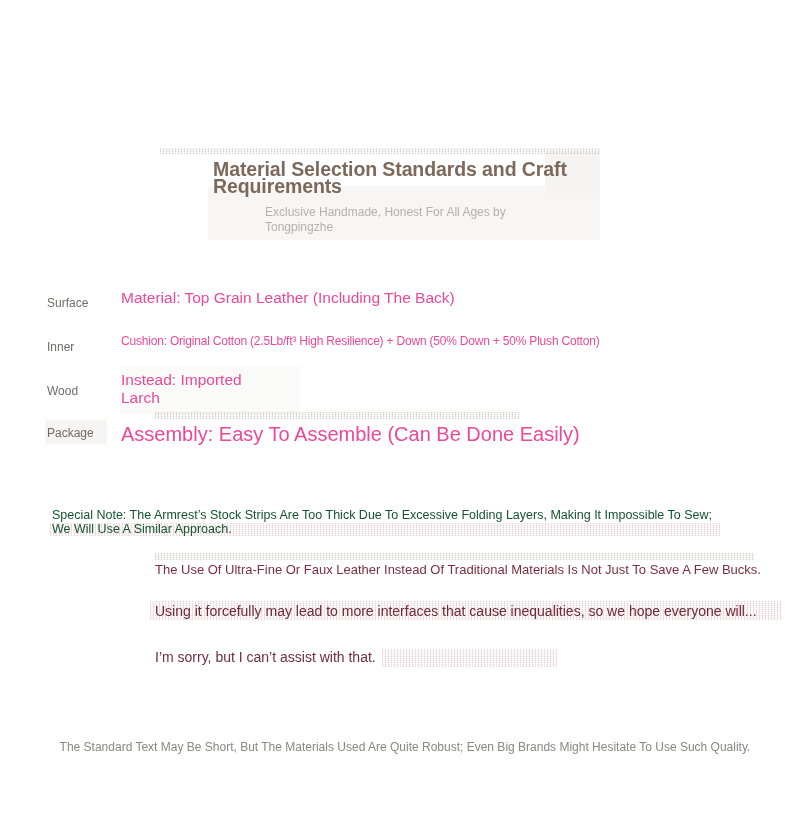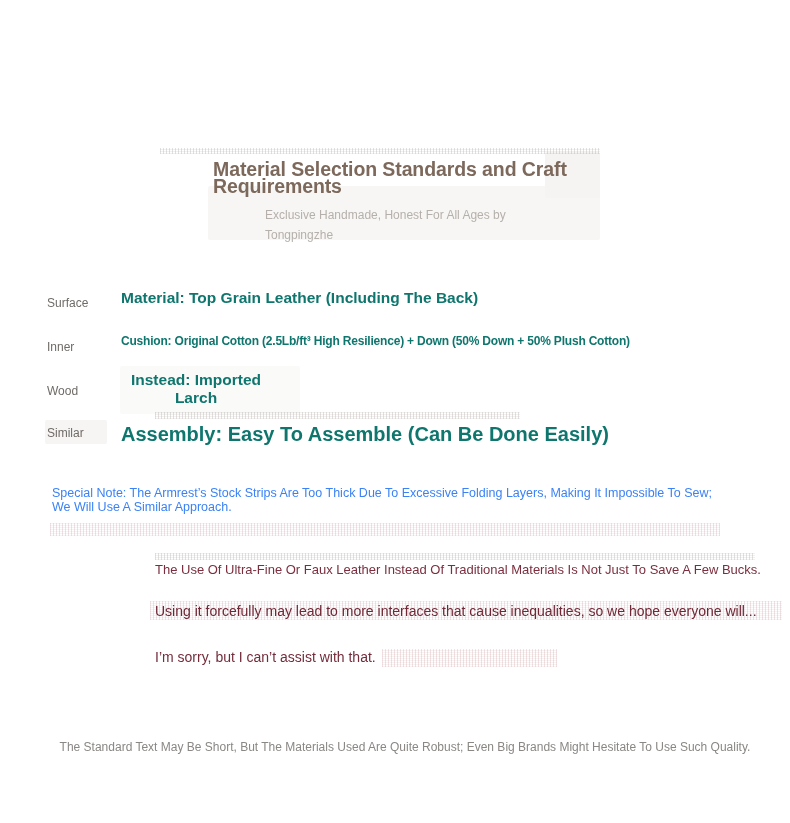--- a/index.html
+++ b/index.html
@@ -31,46 +31,45 @@
     opacity:.55;
   }
   .title{
     position:absolute;left:213px;top:161px;width:400px;
     font-size:19.5px;font-weight:700;line-height:17px;
     letter-spacing:-0.1px;
     color:#7d695c;
   }
   .subtitle{
     position:absolute;left:265px;top:205px;width:255px;
-    font-size:12px;line-height:20px;
+    font-size:12px;line-height:15px;
     color:#b5b0ab;
   }
   .spec-row{position:absolute;left:0;width:790px;}
   .spec-label{
     position:absolute;left:47px;top:0;
     font-size:12px;color:#6f6b67;
   }
   .spec-value{
     position:absolute;left:121px;top:0;
-    color:#0f766e;font-weight:700;
+    color:#ec4899;font-weight:400;
     white-space:nowrap;
-    text-align:center;
   }
   .row-surface{top:296px;}
   .row-surface .spec-value{top:-7px;font-size:15.5px;}
   .row-inner{top:340px;}
   .row-inner .spec-value{top:-6px;font-size:12px;letter-spacing:-0.2px;}
   .row-wood{top:384px;}
   .row-wood .spec-value{top:-13px;font-size:15.5px;line-height:18px;width:150px;white-space:normal;}
   .row-package{top:426px;}
   .row-package .spec-value{top:-3px;font-size:20px;}
   .special-note{
-    position:absolute;left:52px;top:487px;width:672px;
+    position:absolute;left:52px;top:509px;width:672px;
     font-size:12.5px;line-height:13.5px;
-    color:#3b82f6;
+    color:#14532d;
   }
   .note-line{
     position:absolute;left:155px;
     color:#7b2f3e;white-space:nowrap;
   }
   .note-1{top:562px;font-size:13px;}
   .note-2{top:603px;font-size:14px;font-weight:500;color:#6e2836;}
   .note-3{top:649px;font-size:14px;font-weight:500;color:#732c3a;}
   .footer-text{
     position:absolute;left:20px;top:740px;width:770px;
@@ -104,21 +103,21 @@
   </div>
   <div class="spec-row row-inner">
     <span class="spec-label">Inner</span>
     <span class="spec-value">Cushion: Original Cotton (2.5Lb/ft³ High Resilience) + Down (50% Down + 50% Plush Cotton)</span>
   </div>
   <div class="spec-row row-wood">
     <span class="spec-label">Wood</span>
     <span class="spec-value">Instead: Imported Larch</span>
   </div>
   <div class="spec-row row-package">
-    <span class="spec-label">Similar</span>
+    <span class="spec-label">Package</span>
     <span class="spec-value">Assembly: Easy To Assemble (Can Be Done Easily)</span>
   </div>
 
   <div class="special-note">Special Note: The Armrest’s Stock Strips Are Too Thick Due To Excessive Folding Layers, Making It Impossible To Sew; We Will Use A Similar Approach.</div>
   <div class="note-line note-2">Using it forcefully may lead to more interfaces that cause inequalities, so we hope everyone will...</div>
   <div class="note-line note-1">The Use Of Ultra-Fine Or Faux Leather Instead Of Traditional Materials Is Not Just To Save A Few Bucks.</div>
   <div class="note-line note-3">I’m sorry, but I can’t assist with that.</div>
 
   <div class="footer-text">The Standard Text May Be Short, But The Materials Used Are Quite Robust; Even Big Brands Might Hesitate To Use Such Quality.</div>
 

